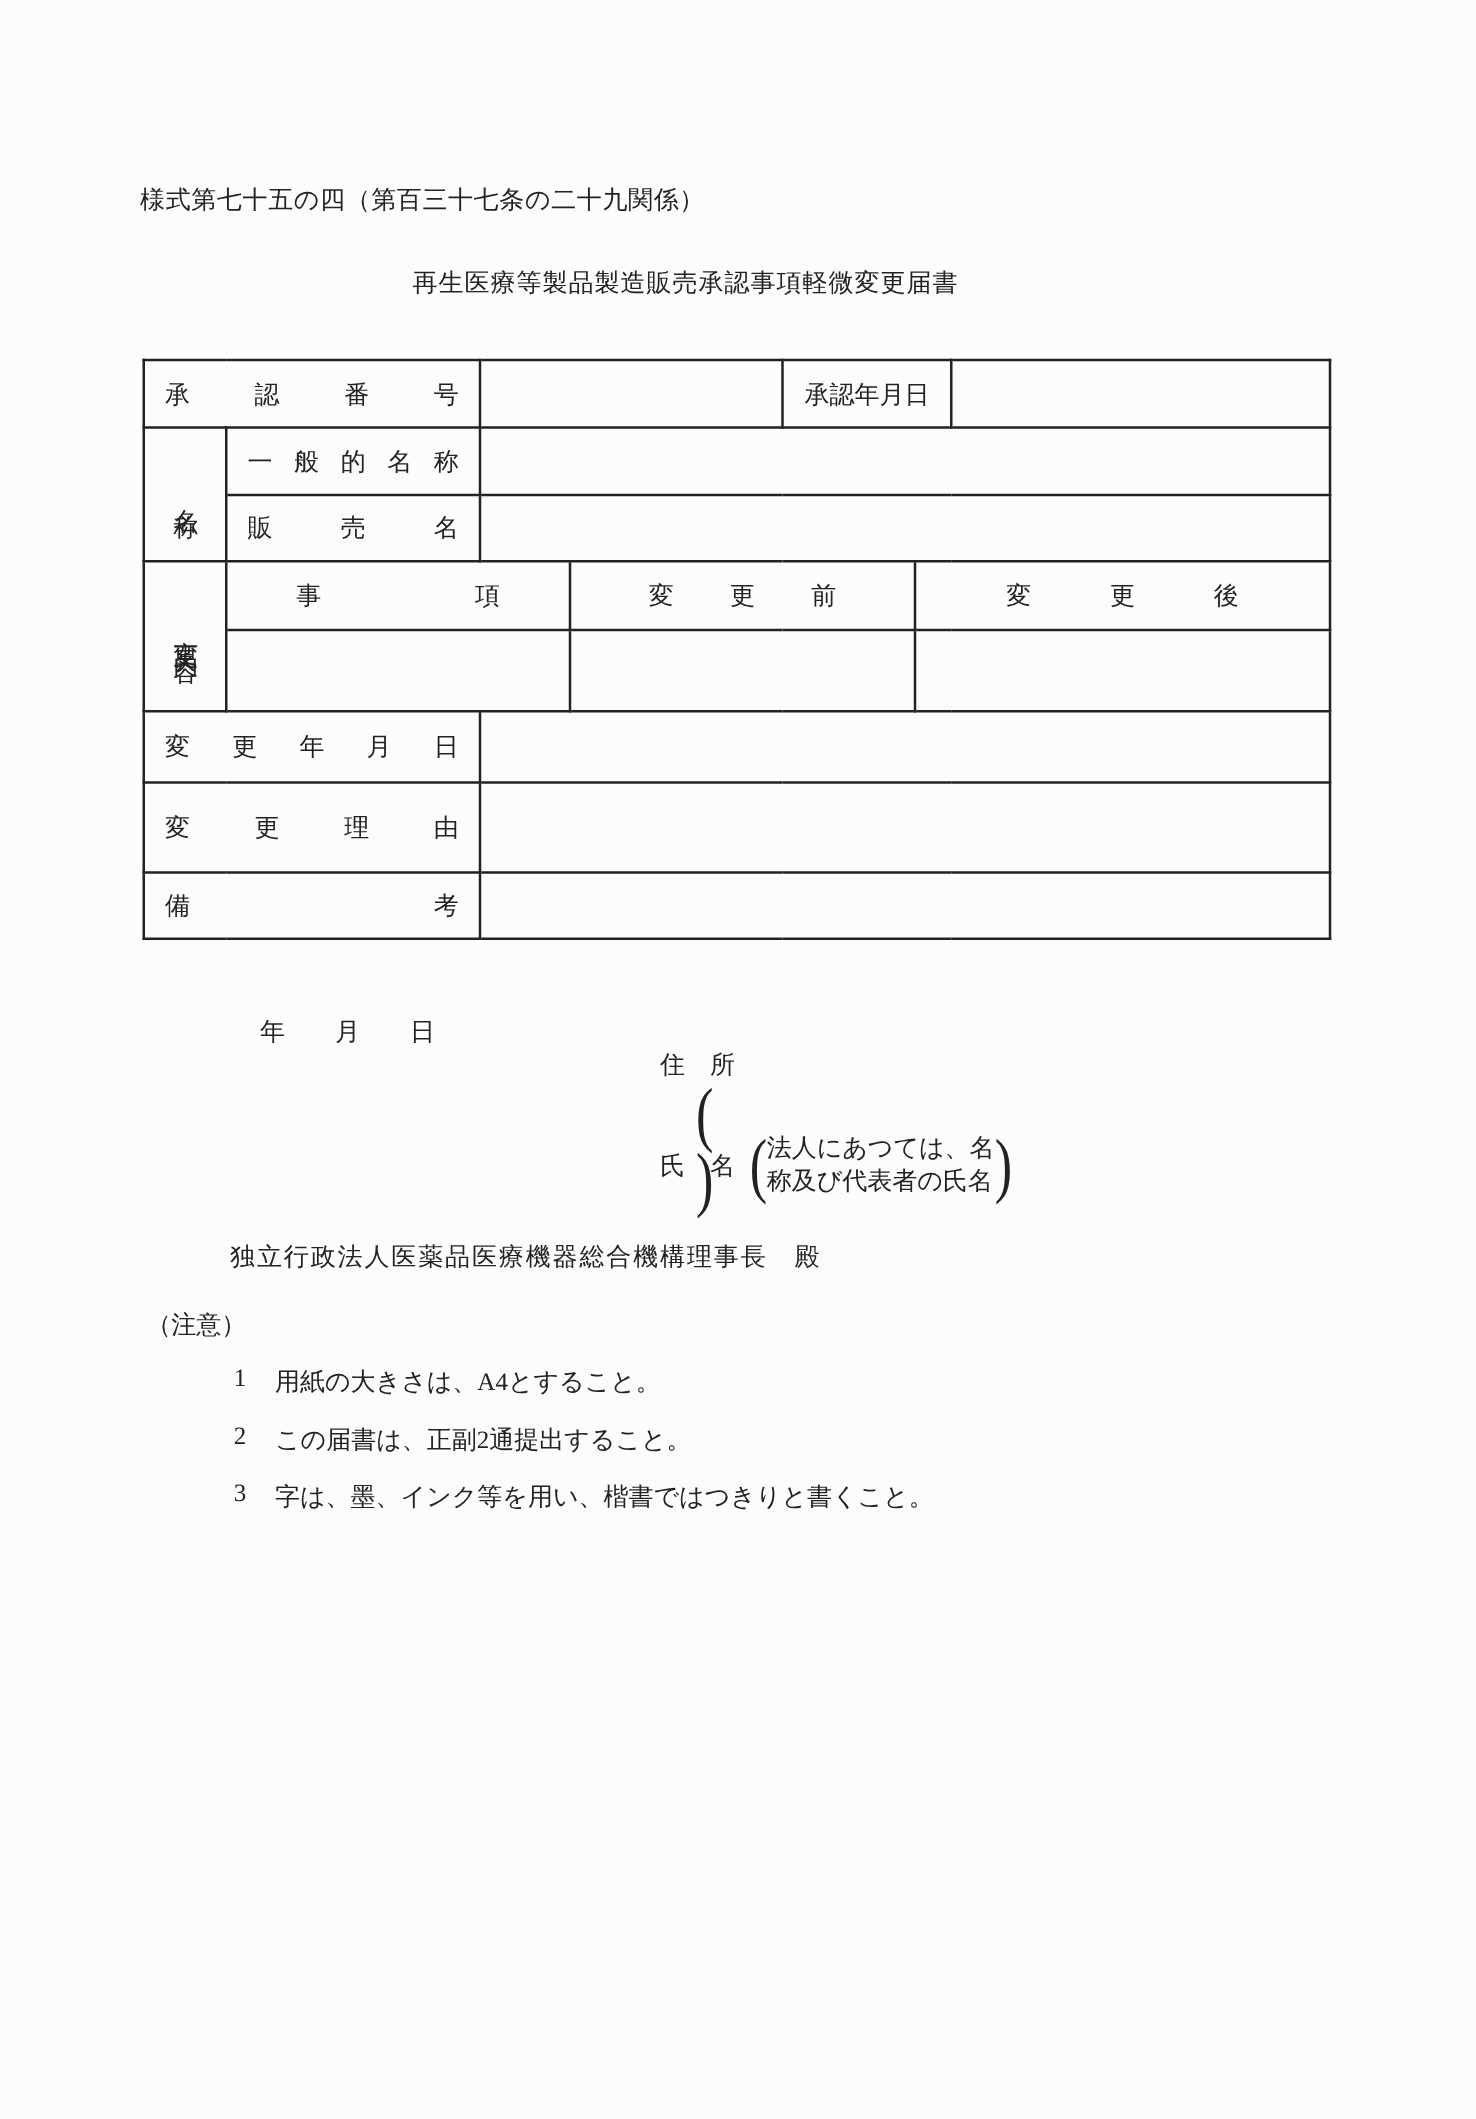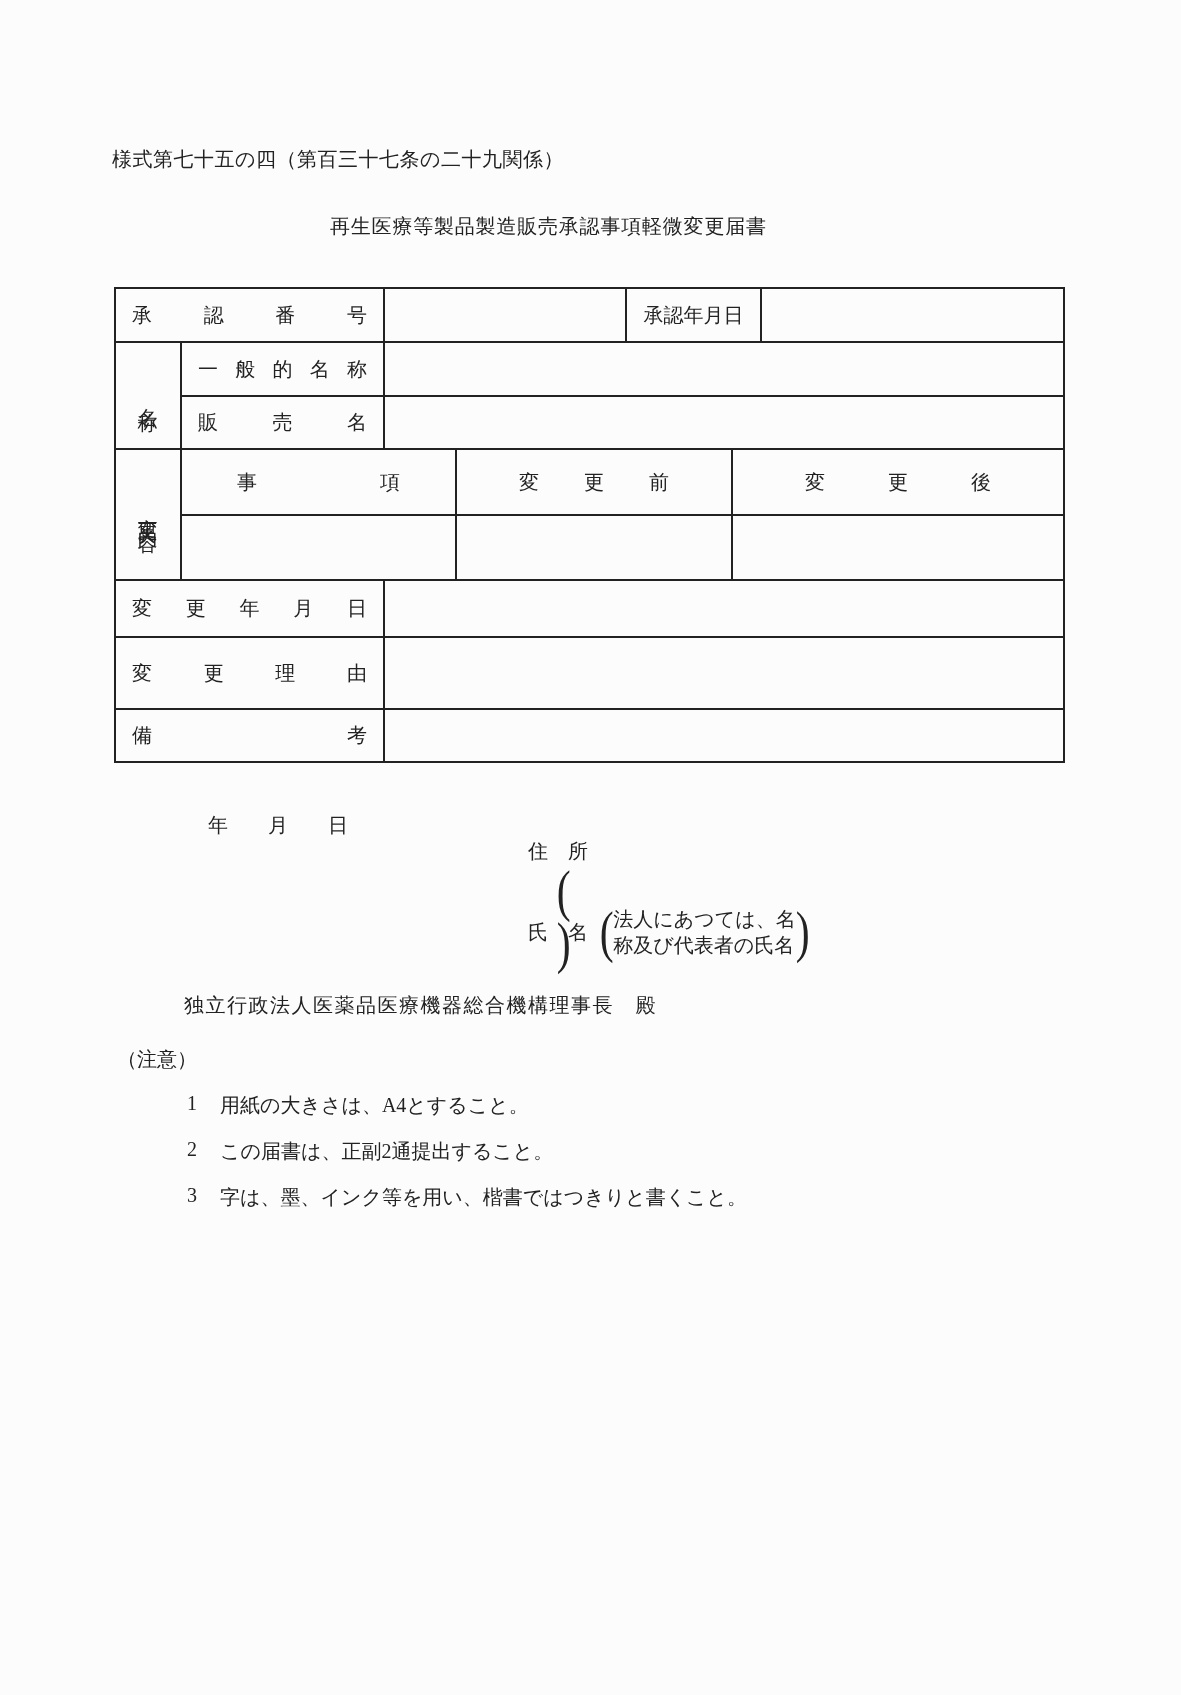--- a/index.html
+++ b/index.html
@@ -102,21 +102,21 @@
     </tr>
     <tr style="height:54px">
       <td rowspan="2" class="vert"><div class="vtxt">名称</div></td>
       <td class="jus">一般的名称</td>
       <td colspan="5"></td>
     </tr>
     <tr style="height:53px">
       <td class="jus">販売名</td>
       <td colspan="5"></td>
     </tr>
-    <tr style="height:66px">
+    <tr style="height:55px">
       <td rowspan="2" class="vert"><div class="vtxt">変更内容</div></td>
       <td colspan="2" class="jus-item">事項</td>
       <td colspan="2" class="jus-before">変更前</td>
       <td colspan="2" class="jus-after">変更後</td>
     </tr>
     <tr style="height:65px">
       <td colspan="2"></td>
       <td colspan="2"></td>
       <td colspan="2"></td>
     </tr>

